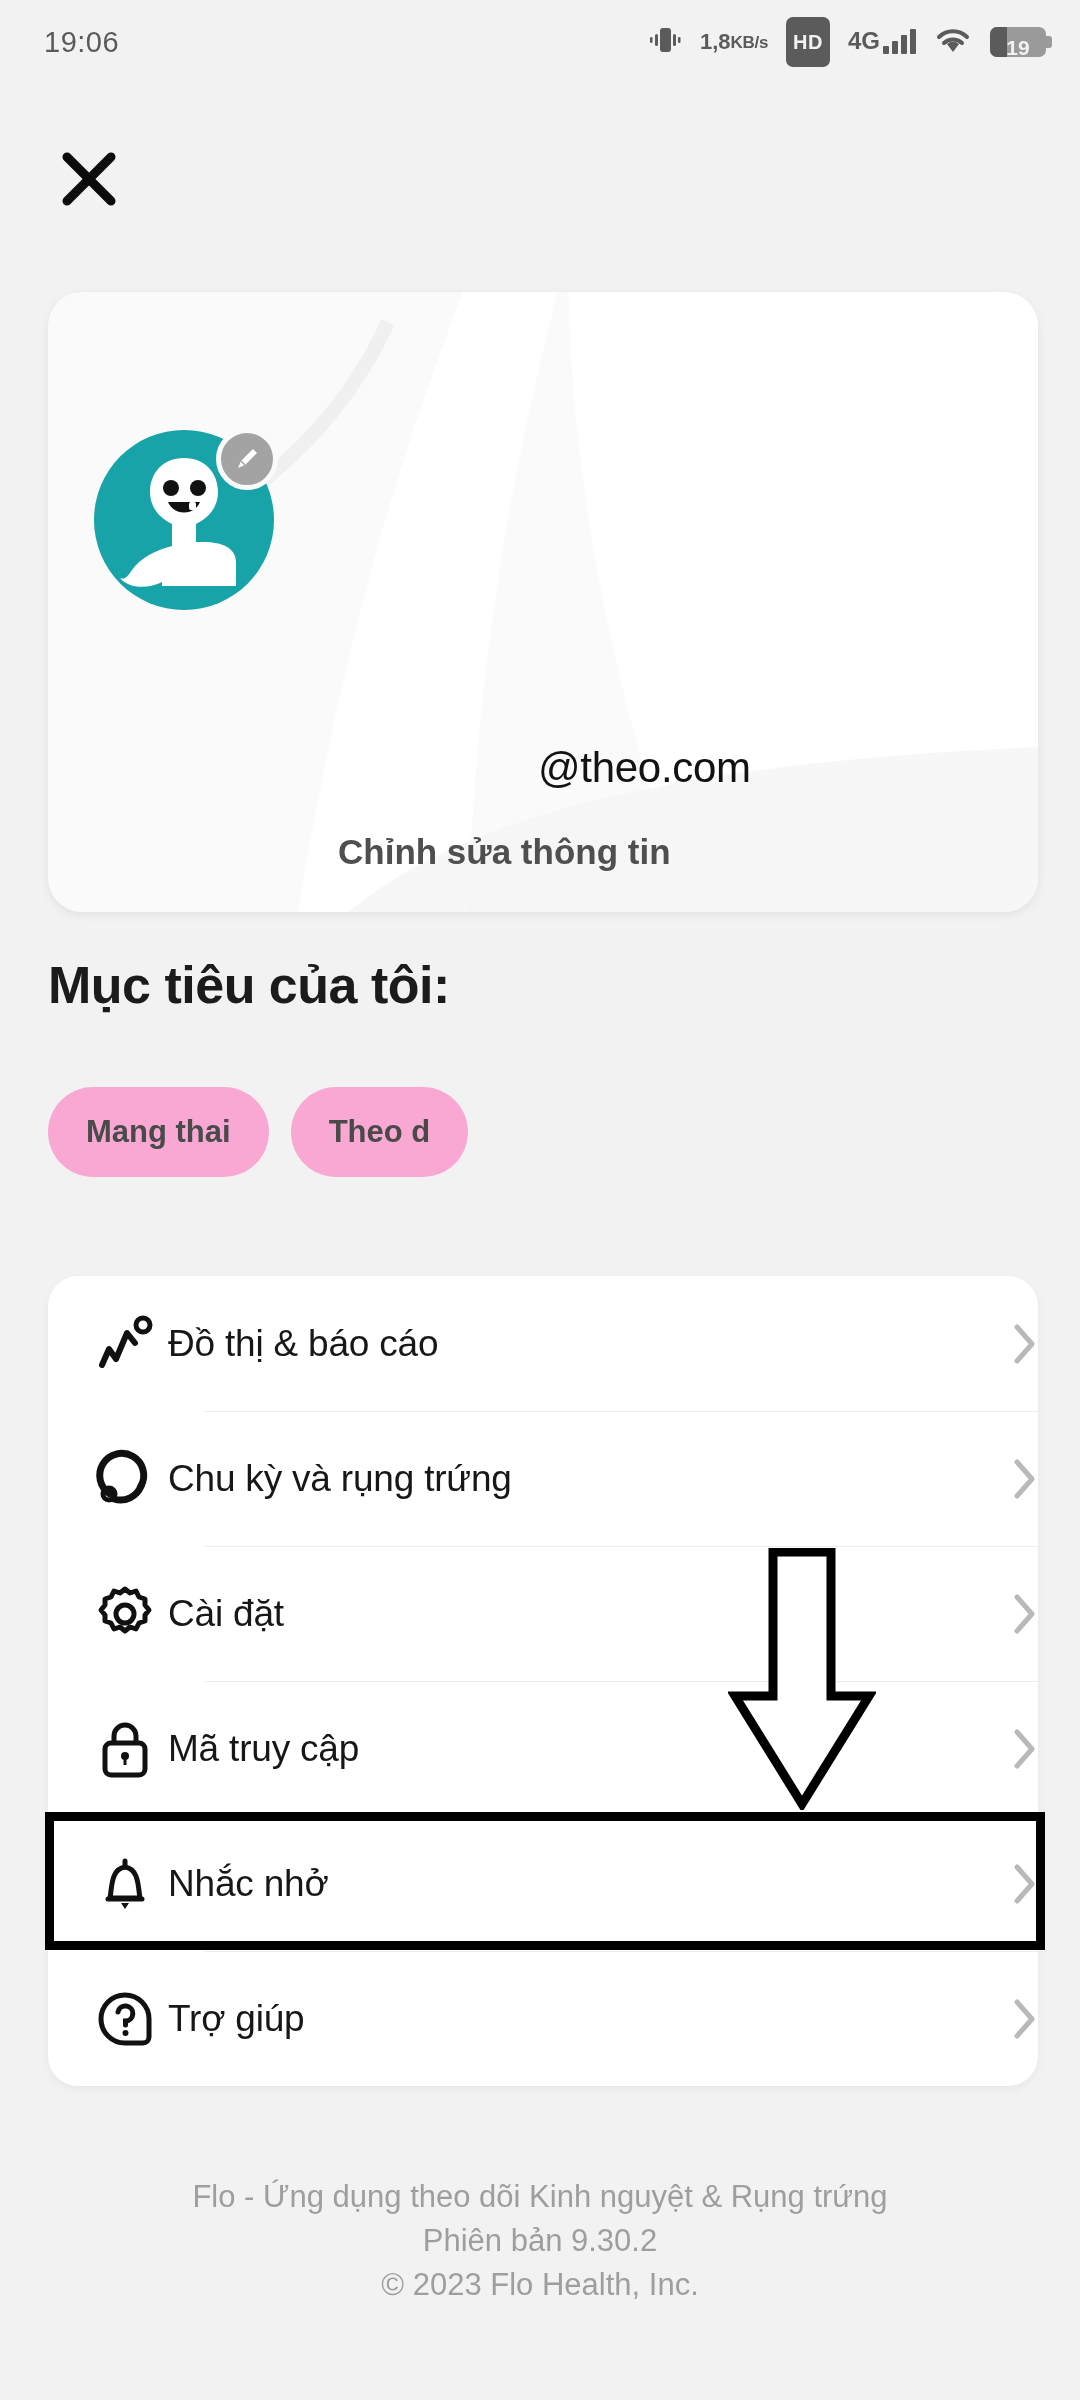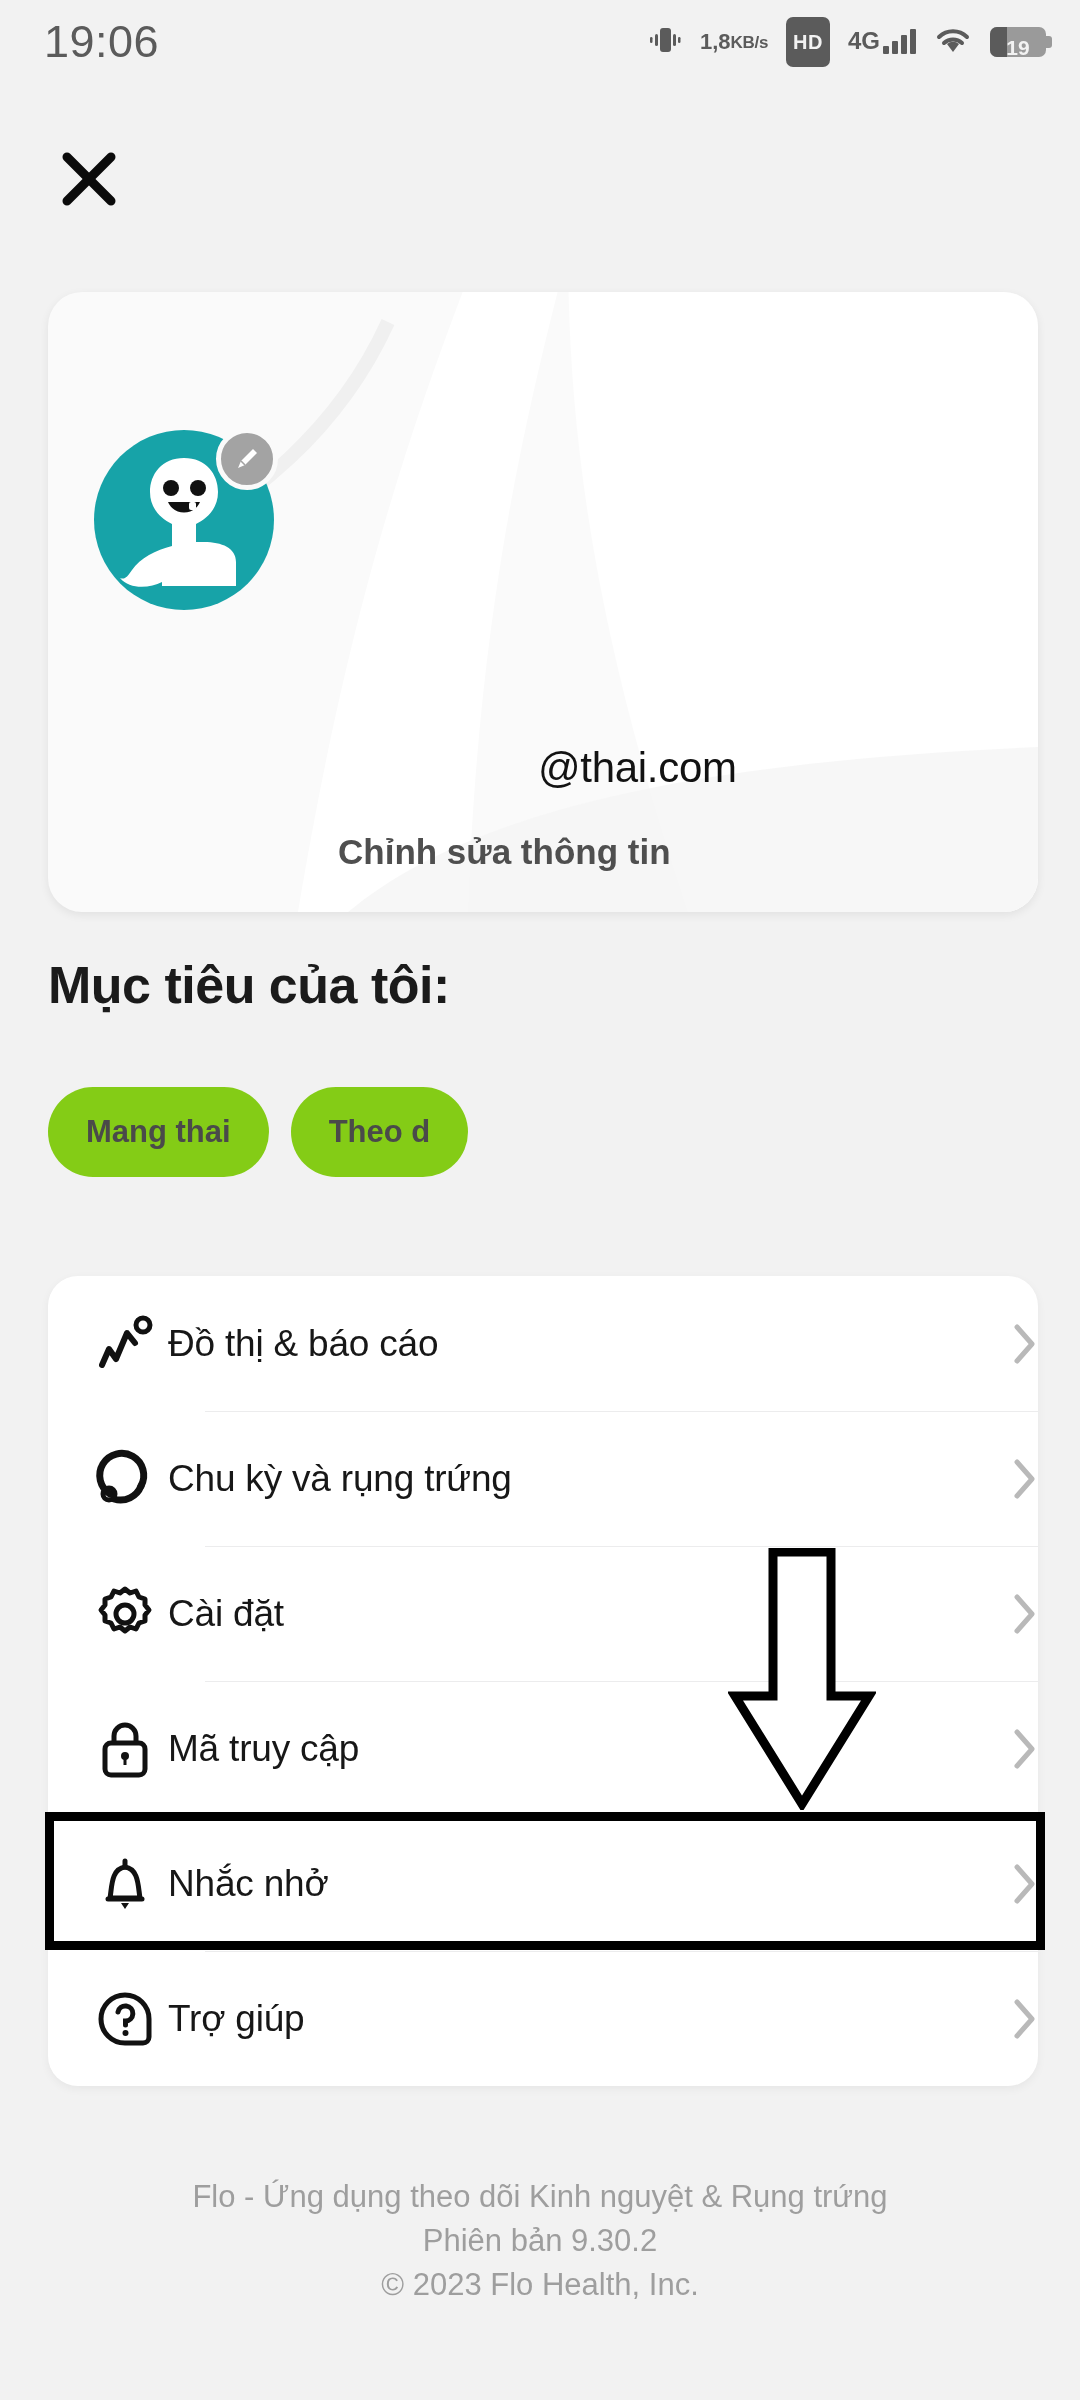--- a/index.html
+++ b/index.html
@@ -12,21 +12,21 @@
     position:relative;
     overflow:hidden;
   }
 
   
   .statusbar{
     position:absolute;top:0;left:0;width:1080px;height:84px;
     display:flex;align-items:center;justify-content:space-between;
     padding:0 34px 0 44px;
   }
-  .status-time{font-size:45px;color:#5b5b5b;letter-spacing:.5px;}
+  .status-time{font-size:29px;color:#5b5b5b;letter-spacing:.5px;}
   .status-right{display:flex;align-items:center;gap:18px;}
   .ic{display:block;}
   .kbps{
     display:flex;align-items:center;justify-content:center;
     color:#5b5b5b;line-height:1.0;
   }
   .kbps .k1{font-size:22px;font-weight:700;}
   .kbps .k2{font-size:17px;font-weight:700;letter-spacing:-.3px;}
   .hdbadge{
     background:#5b5b5b;color:#f2f2f2;border-radius:7px;
@@ -87,21 +87,21 @@
     position:absolute;left:48px;top:955px;font-size:52px;font-weight:700;
     color:#1b1b1b;letter-spacing:-.5px;
   }
   .chips{
     position:absolute;left:48px;top:1087px;display:flex;gap:22px;align-items:center;
     width:1040px;overflow:hidden;
   }
   .chip{
     height:90px;border-radius:45px;display:flex;align-items:center;justify-content:center;
     padding:0 38px;font-size:31px;font-weight:700;white-space:nowrap;cursor:pointer;
-    background:#84cc16;color:#4a4a4a;flex:none;
+    background:#f9a8d4;color:#4a4a4a;flex:none;
   }
   .chip.active{background:#f95374;color:#fff;}
 
   
   .menu-card{
     position:absolute;left:48px;top:1276px;width:990px;
     background:#fff;border-radius:30px;overflow:hidden;
     box-shadow:0 3px 10px rgba(0,0,0,.05);
   }
   .menu-row{
@@ -209,21 +209,21 @@
       </svg>
     </div>
     <div class="edit-badge">
       <svg width="32" height="32" viewBox="0 0 32 32">
         <path d="M7 25 L10 18 L22 6 L26 10 L14 22 Z" fill="#ffffff"></path>
         <line x1="10" y1="18" x2="14" y2="22" stroke="#a3a3a3" stroke-width="1.6"></line>
       </svg>
     </div>
   </div>
 
-  <div class="email">@thai.com</div>
+  <div class="email">@theo.com</div>
   <div class="edit-info">Chỉnh sửa thông tin</div>
 
 </div>
 
 <div class="goals-title">Mục tiêu của tôi:</div>
 
 <div class="chips">
   <div class="chip">Mang thai</div>
   <div class="chip">Theo d</div>
 </div>

